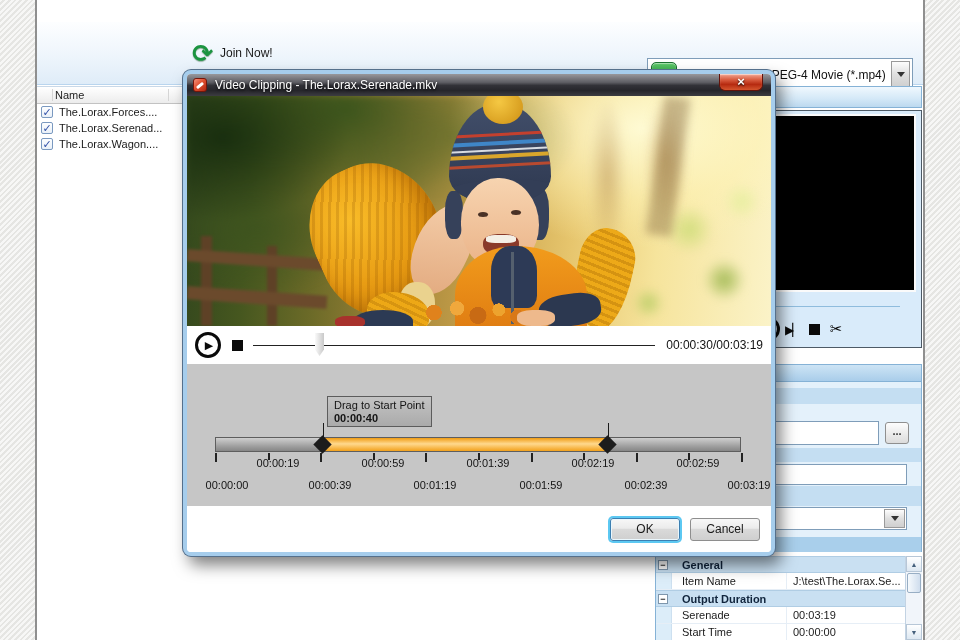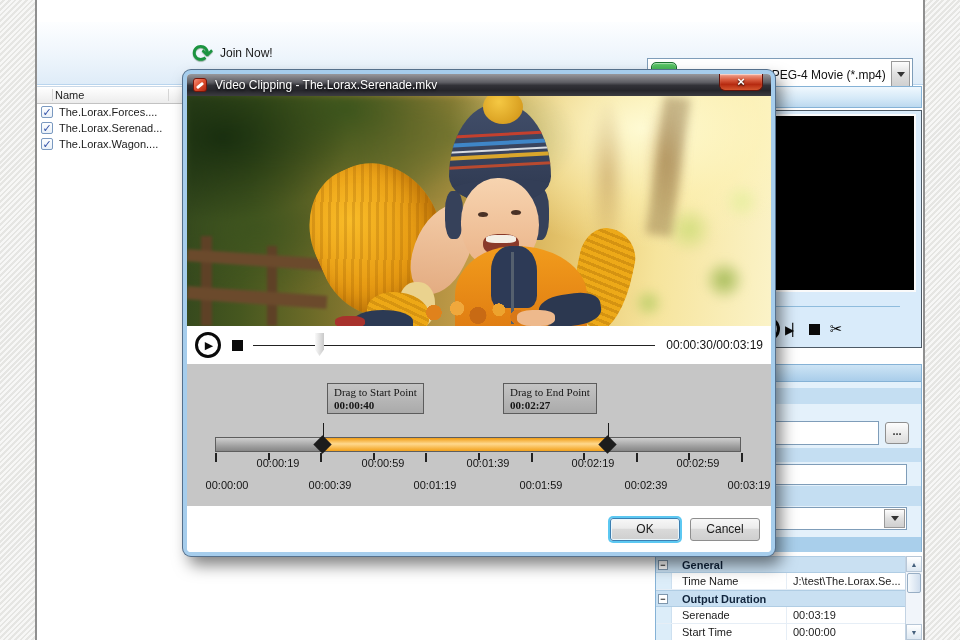--- a/index.html
+++ b/index.html
@@ -229,22 +229,22 @@
     color:#0a0a0a; cursor:pointer; }
   .dc-stop { position:absolute; left:45px; top:14px; width:11px; height:11px; background:#0a0a0a; cursor:pointer; }
   .dc-line { position:absolute; left:66px; top:19px; width:402px; height:1px; background:#222; cursor:pointer; }
   .dc-thumb { position:absolute; left:128px; top:7px; width:9px; height:23px;
     background:linear-gradient(90deg,#fafafa,#c9c9c9); filter:drop-shadow(0 0 1px #444);
     clip-path:polygon(0 0,100% 0,100% 72%,50% 100%,0 72%); cursor:pointer; }
   .dc-time { position:absolute; right:8px; top:12px; font-size:12px; color:#111; }
 
   
   .clip-panel { position:relative; height:142px; background:#c6c6c6; font-size:11px; color:#141414; }
-  .tip { position:absolute; top:19px; height:31px; padding:2px 6px; background:linear-gradient(180deg,#c4c4c4,#aaaaaa);
-    border:1px solid #5c5c5c; white-space:nowrap; line-height:13px; cursor:pointer; z-index:2;font-family:Liberation Serif, serif; }
+  .tip { position:absolute; top:32px; height:31px; padding:2px 6px; background:linear-gradient(180deg,#c4c4c4,#aaaaaa);
+    border:1px solid #5c5c5c; white-space:nowrap; line-height:13px; cursor:pointer; z-index:2; }
   .tip b { display:block; }
   .tip-start { left:140px; } .tip-end { left:316px; }
   .connector { position:absolute; width:1px; height:15px; top:59px; background:#1a1a1a; }
   .conn1 { left:136px; } .conn2 { left:421px; }
   .track { position:absolute; left:28px; top:73px; width:526px; height:15px;
     background:linear-gradient(180deg,#cfcfcf 0%,#9a9a9a 70%,#868686 100%); border:1px solid #5e5e5e; cursor:pointer; }
   .track-sel { position:absolute; left:108px; top:0; width:285px; height:13px;
     background:linear-gradient(180deg,#f09c14 0%,#ffd98e 45%,#f2a11c 100%); border-left:1px solid #b87800; border-right:1px solid #b87800; }
   .diamond { position:absolute; width:13px; height:13px; background:#1c1c1c; transform:rotate(45deg);
     top:74px; cursor:grab; z-index:3; }
@@ -336,21 +336,21 @@
     <div class="rp-band band4"></div>
   </div>
 
   <div class="rp-grid">
     <div class="grid-gutter"></div>
     <div class="grid-row grid-group">
       <span class="expand-box">−</span>
       <span>General</span>
     </div>
     <div class="grid-row grid-item">
-      <span>Time Name</span>
+      <span>Item Name</span>
       <span class="grid-val">J:\test\The.Lorax.Se...</span>
     </div>
     <div class="grid-row grid-group">
       <span class="expand-box">−</span>
       <span>Output Duration</span>
     </div>
     <div class="grid-row grid-item">
       <span>Serenade</span>
       <span class="grid-val">00:03:19</span>
     </div>
@@ -425,24 +425,20 @@
     <div class="dc-line"></div>
     <div class="dc-thumb"></div>
     <span class="dc-time">00:00:30/00:03:19</span>
   </div>
 
   <div class="clip-panel">
     <div class="tip tip-start">
       <span>Drag to Start Point</span>
       <b>00:00:40</b>
     </div>
-    <div class="tip tip-end">
-      <span>Drag to End Point</span>
-      <b>00:02:27</b>
-    </div>
     <div class="connector conn1"></div>
     <div class="connector conn2"></div>
 
     <div class="track">
       <div class="track-sel"></div>
     </div>
     <div class="diamond dm1"></div>
     <div class="diamond dm2"></div>
 
     <div class="tick" style="left:28px;height:9px"></div>

